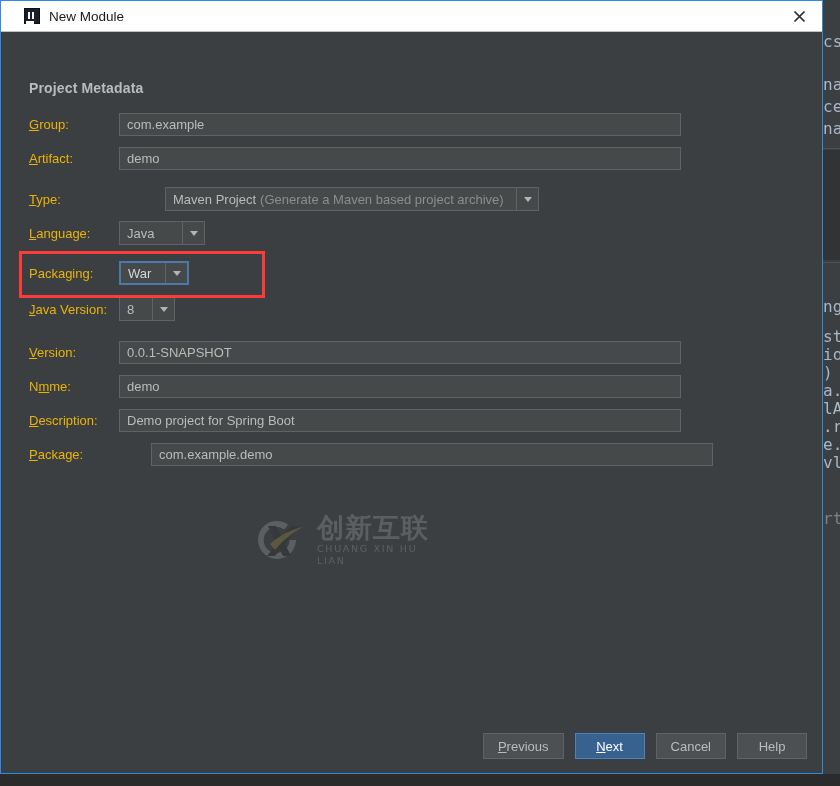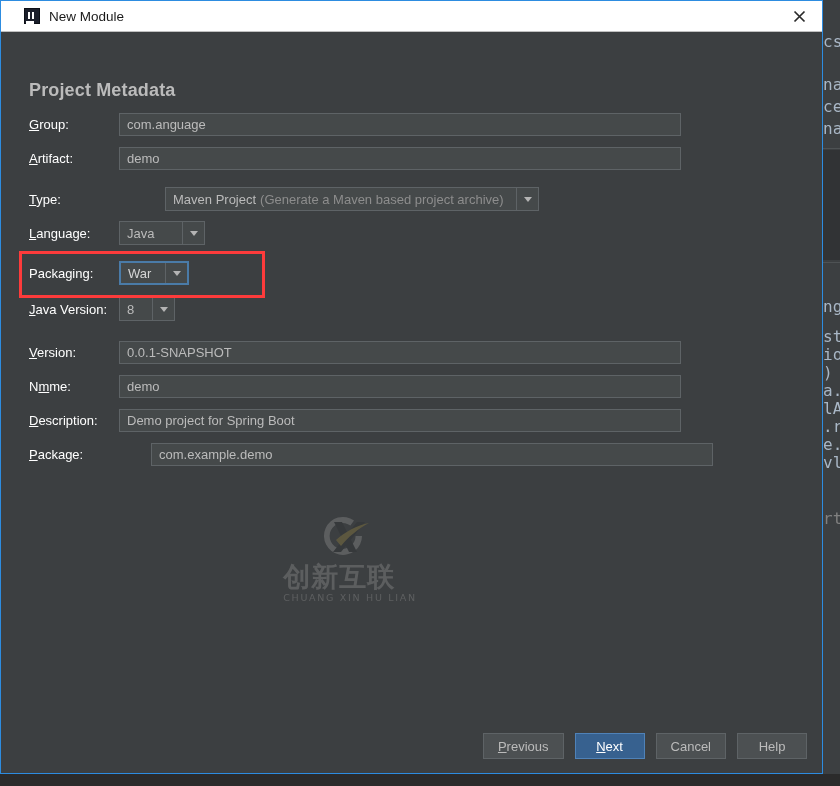--- a/index.html
+++ b/index.html
@@ -131,39 +131,39 @@
     flex: 1 1 auto;
     position: relative;
     background: #3c3f41;
     overflow: hidden;
   }
 
   .section-header {
     position: absolute;
     left: 28px;
     top: 48px;
-    font-size: 18px;
+    font-size: 14px;
     font-weight: bold;
     color: #bbbbbb;
     letter-spacing: 0.15px;
   }
 
   
   .row {
     position: absolute;
     left: 28px;
     height: 22px;
     display: flex;
     align-items: center;
   }
   .row .lbl {
     width: 90px;
     flex: none;
     font-size: 13px;
-    color: #ffffff;
+    color: #eab308;
     white-space: nowrap;
   }
   .row .lbl u { text-decoration: underline; }
 
   
   .tfield {
     height: 23px;
     background: #45494a;
     border: 1px solid #5e6366;
     display: flex;
@@ -227,21 +227,20 @@
   
   .watermark {
     position: absolute;
     left: 250px;
     top: 478px;
     width: 190px;
     height: 60px;
     opacity: 0.42;
     display: flex;
     align-items: center;
-    flex-direction: column;
   }
   .wm-logo { width: 58px; height: 52px; flex: none; }
   .wm-text {
     margin-left: 8px;
     display: flex;
     flex-direction: column;
     justify-content: center;
   }
   .wm-cn {
     font-size: 27px;
@@ -356,21 +355,21 @@
       </span>
     </div>
 
     <div class="dialog-body">
 
       <div class="section-header">Project Metadata</div>
 
       <div id="form-rows">
           <div class="row" style="top: 81px;">
             <div class="lbl"><u>G</u>roup:</div>
-            <div class="tfield" style="width: 562px;">com.anguage</div>
+            <div class="tfield" style="width: 562px;">com.example</div>
           </div>
           <div class="row" style="top: 115px;">
             <div class="lbl"><u>A</u>rtifact:</div>
             <div class="tfield" style="width: 562px;">demo</div>
           </div>
           <div class="row" style="top: 156px; gap: 46px;">
             <div class="lbl"><u>T</u>ype:</div>
             <div class="combo" style="width: 374px;">
               <div class="ctext">Maven Project<span class="dim">(Generate a Maven based project archive)</span></div>
               <div class="carrow">

